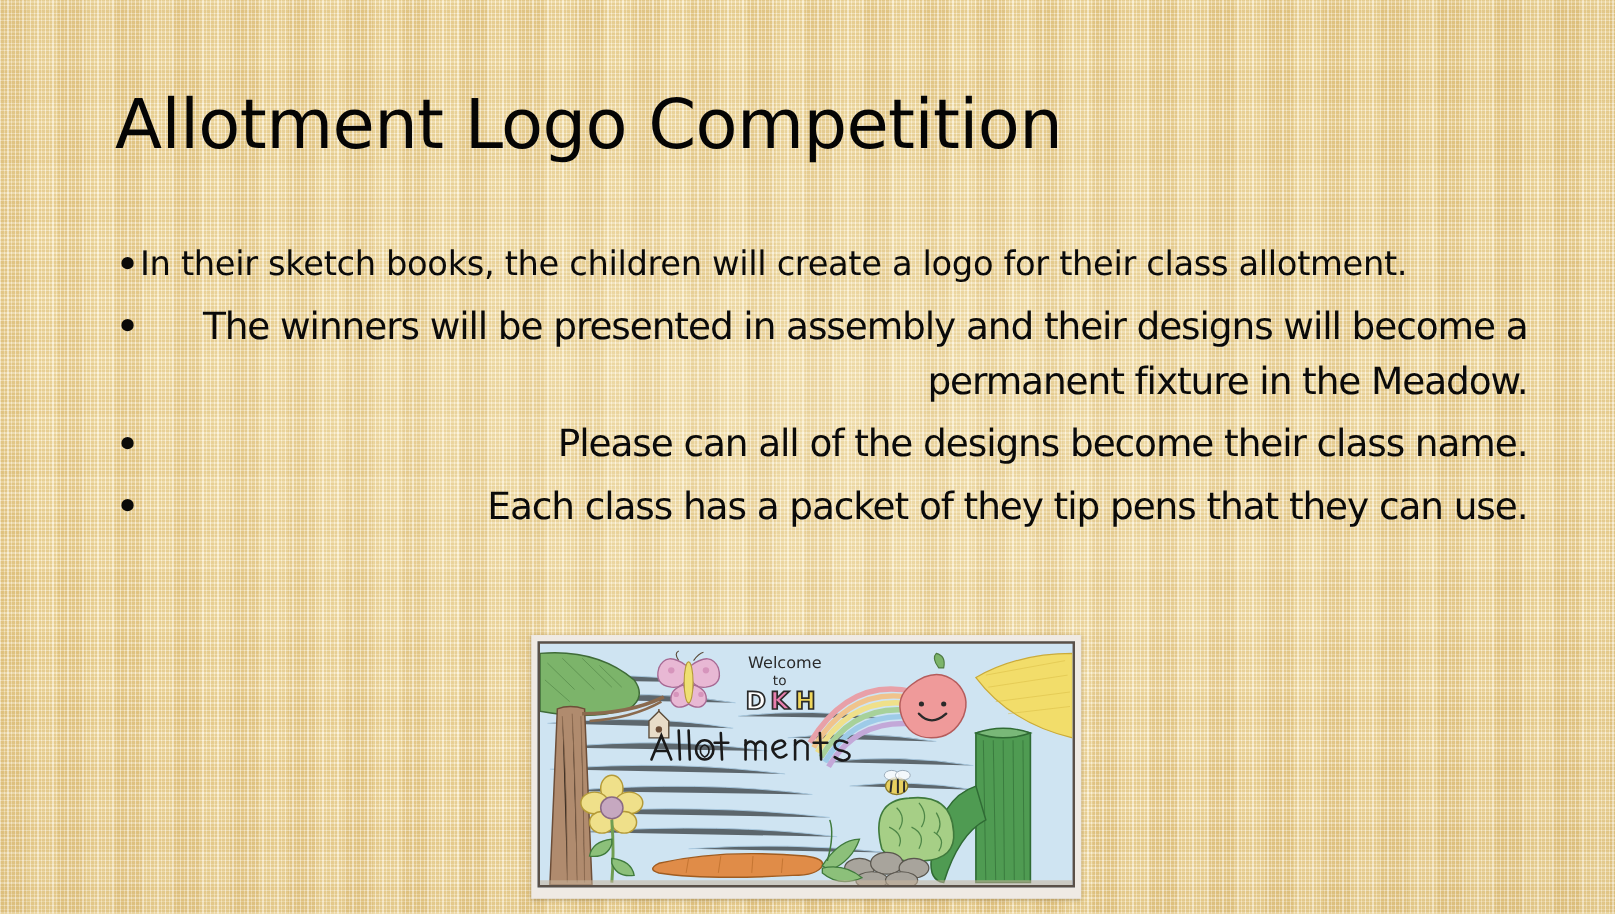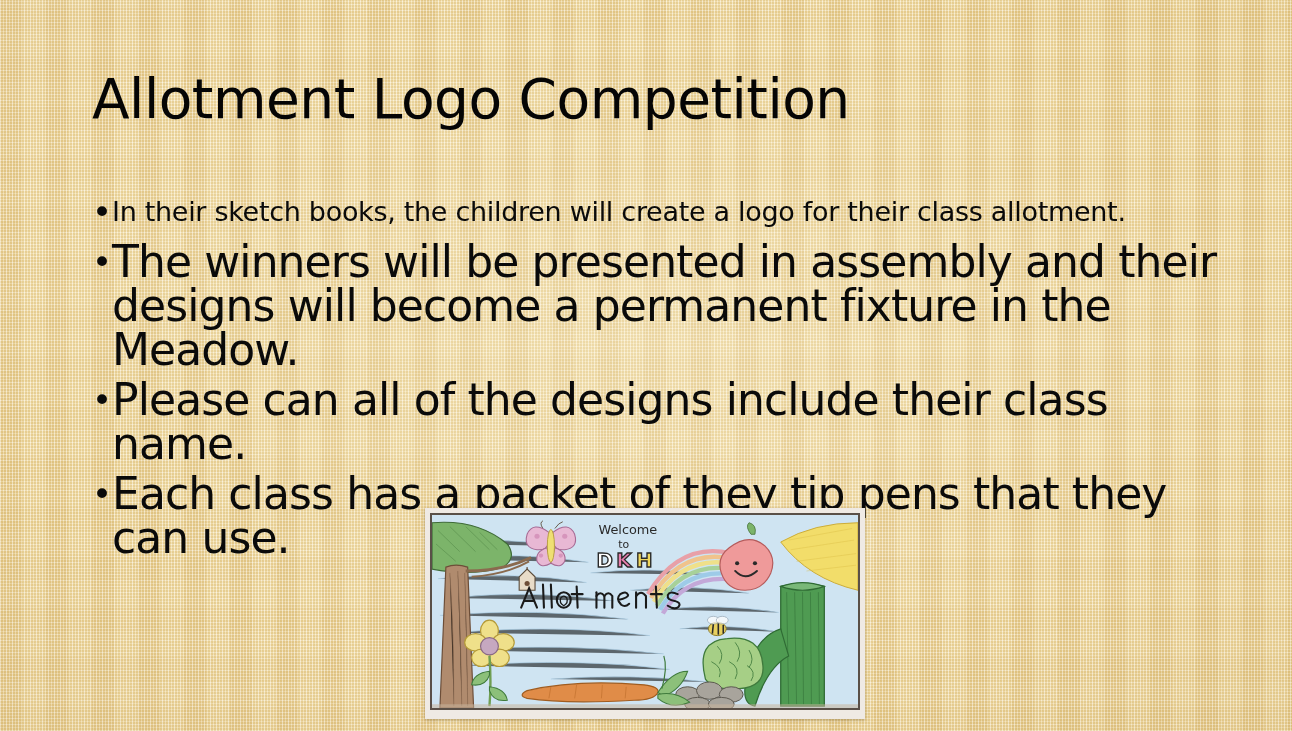--- a/index.html
+++ b/index.html
@@ -100,22 +100,23 @@
   }
   .bullet-text {
     flex: 1 1 auto;
     font-family: "DejaVu Sans", sans-serif;
     font-size: 27px;
     line-height: 44px;
     color: #0a0a0a;
     letter-spacing: -0.3px;
   }
   .bullet-row.narrow .bullet-text {
-    font-size: 44px;
+    font-size: 30px;
     letter-spacing: -0.9px;
+    text-align: right;
   }
 
   
   .photo {
     position: absolute;
     left: 425px;
     top: 508px;
     width: 440px;
     height: 211px;
     background: #efeae4;
@@ -157,21 +158,21 @@
     <li class="bullet-row">
       <span class="bullet-dot">•</span>
       <span class="bullet-text">In their sketch books, the children will create a logo for their class allotment.</span>
     </li>
     <li class="bullet-row narrow">
       <span class="bullet-dot">•</span>
       <span class="bullet-text">The winners will be presented in assembly and their designs will become a permanent fixture in the Meadow.</span>
     </li>
     <li class="bullet-row narrow">
       <span class="bullet-dot">•</span>
-      <span class="bullet-text">Please can all of the designs include their class name.</span>
+      <span class="bullet-text">Please can all of the designs become their class name.</span>
     </li>
     <li class="bullet-row narrow">
       <span class="bullet-dot">•</span>
       <span class="bullet-text">Each class has a packet of they tip pens that they can use.</span>
     </li>
   </ul>
 
   <div class="photo">
     <div class="photo-inner">
       <svg class="drawing-svg" viewBox="0 0 430 200" preserveAspectRatio="none">

